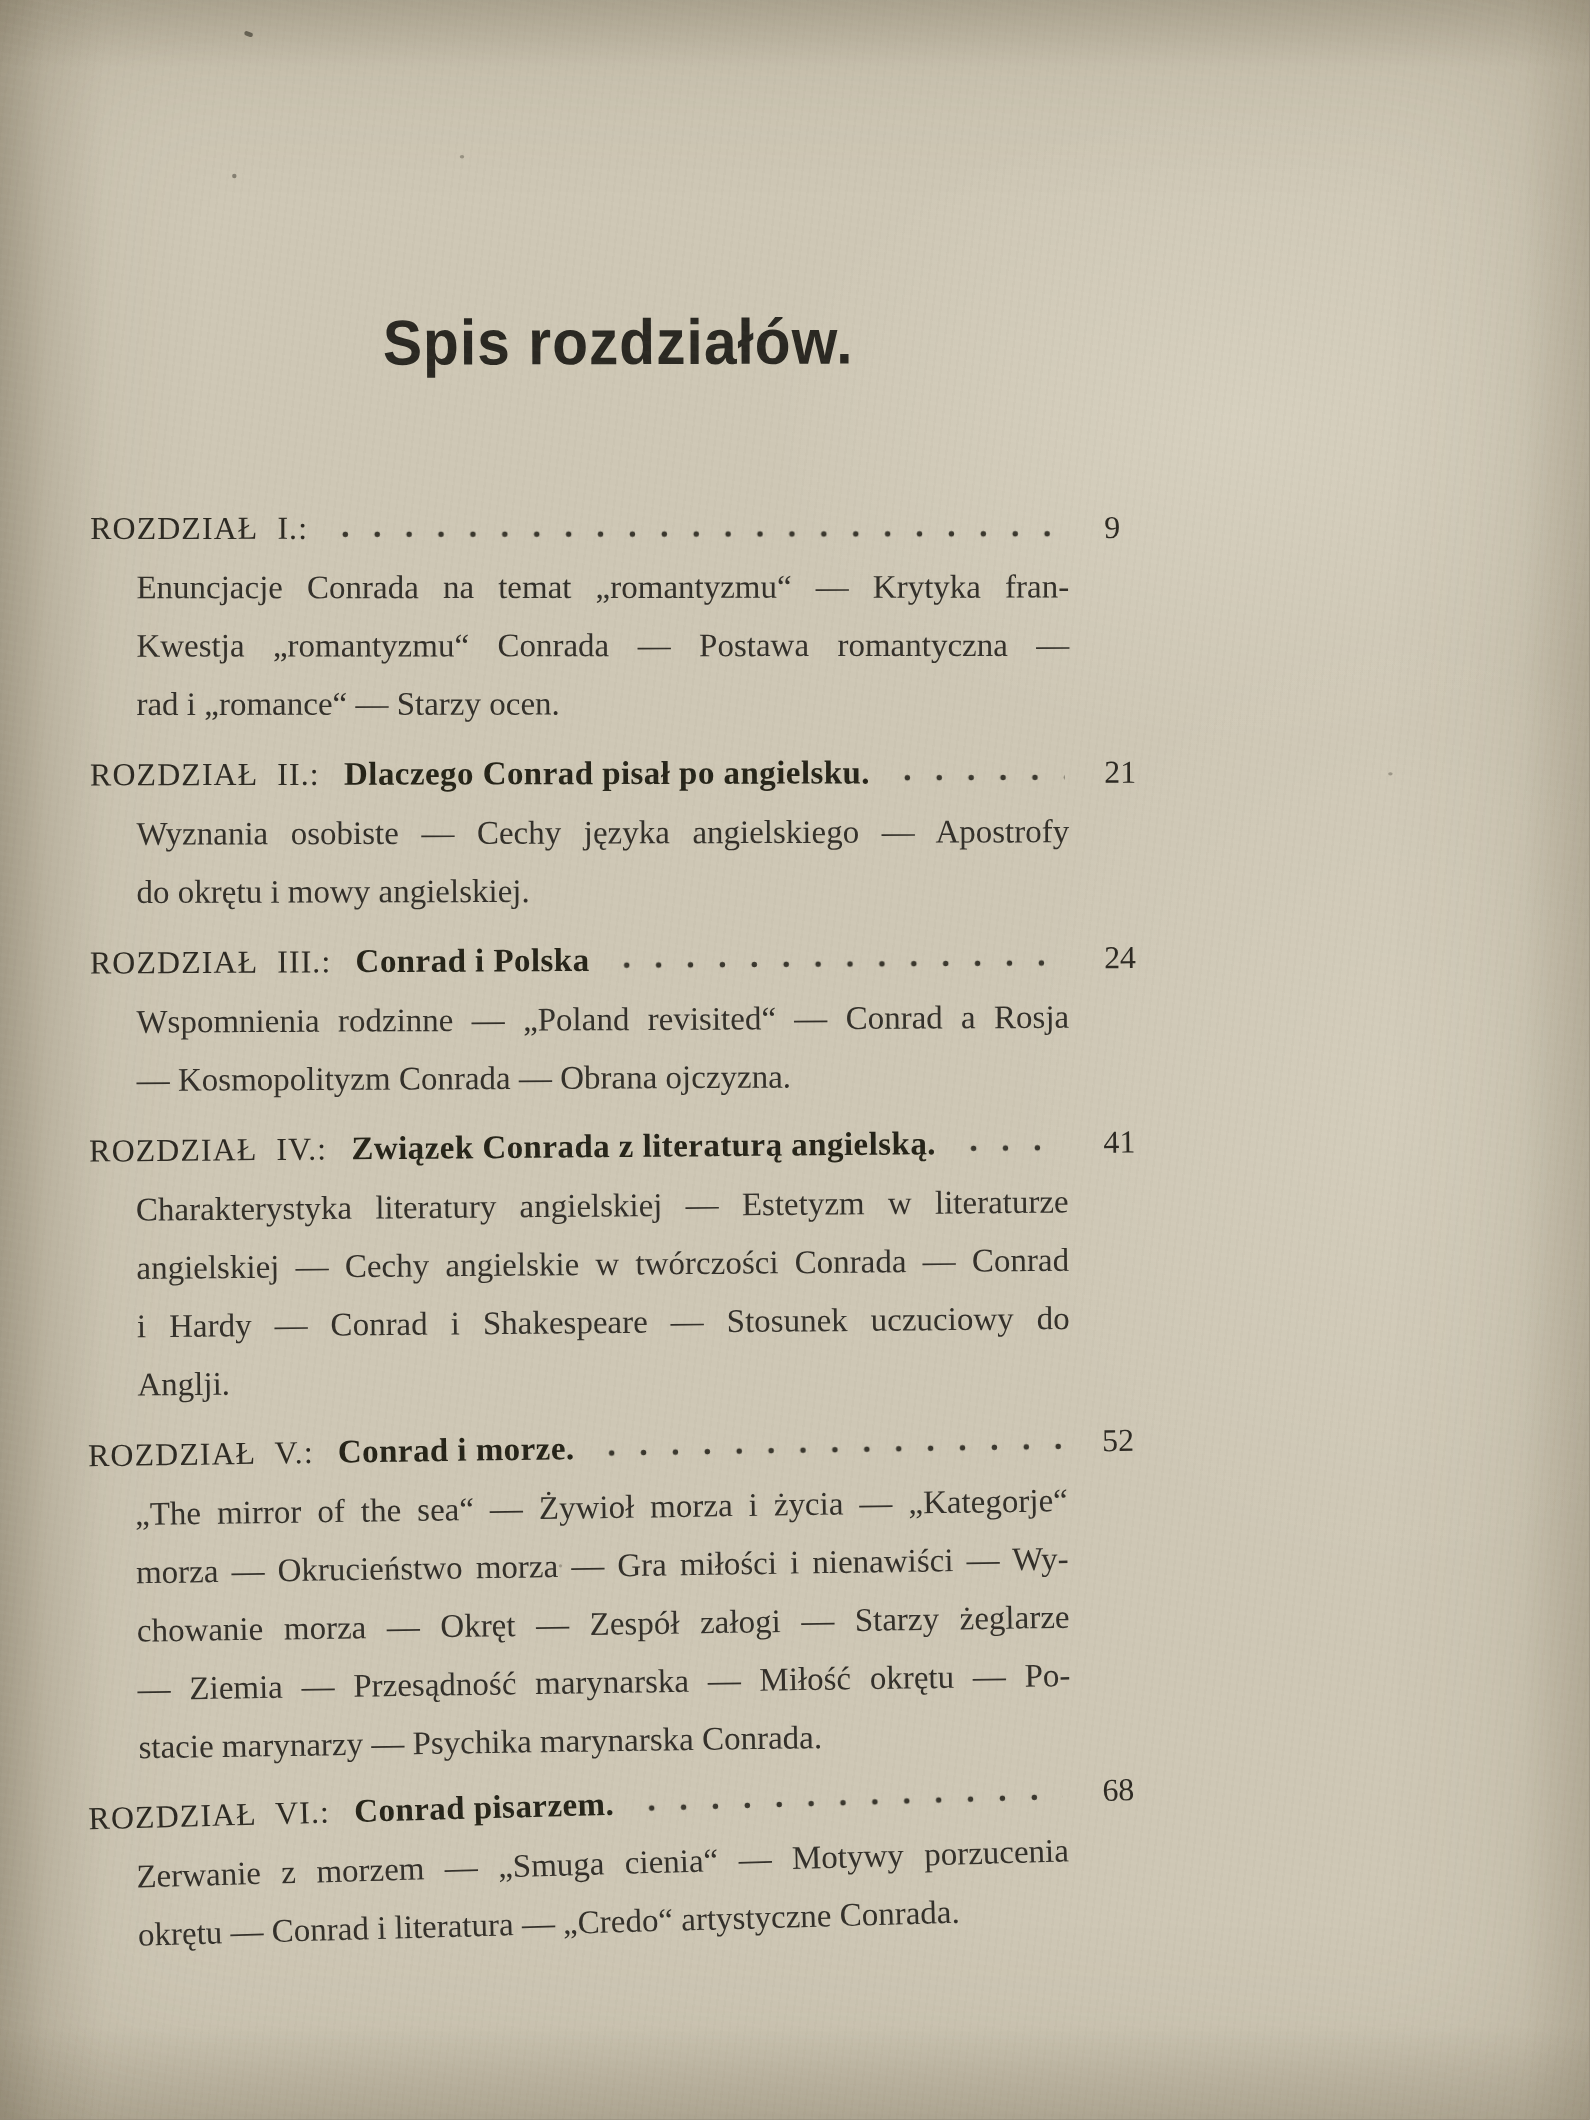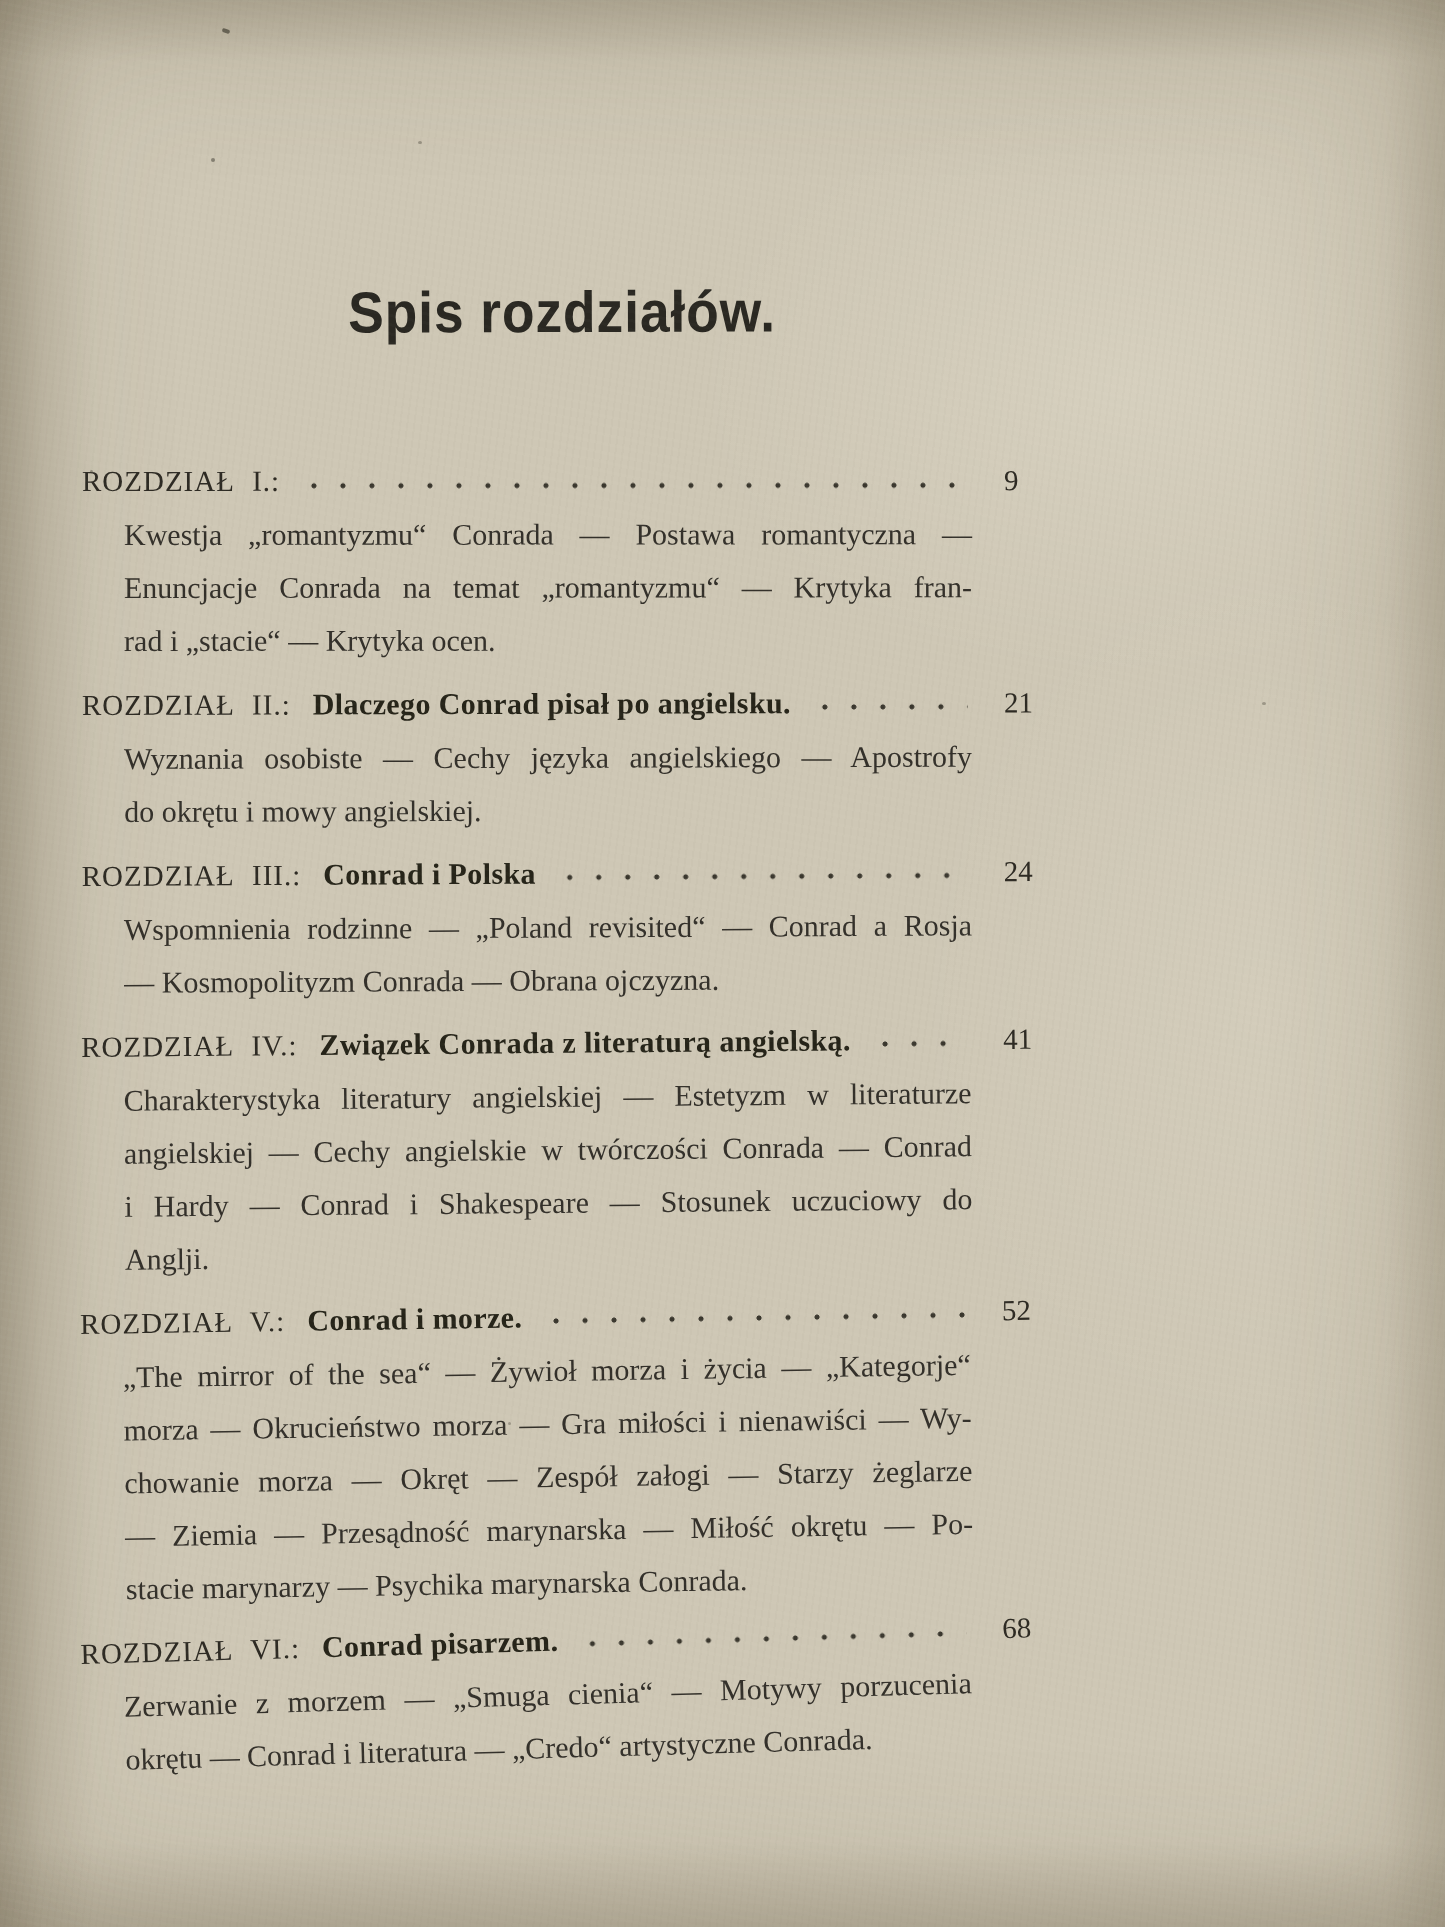--- a/index.html
+++ b/index.html
@@ -121,23 +121,23 @@
   <h1 class="title">Spis rozdziałów.</h1>
 
   <div id="toc">
   <section class="chapter" style="transform: rotate(-0.05deg);">
     <div class="head">
       <span class="label">ROZDZIAŁ I.:</span>
       <span class="leader"></span>
       <span class="pnum">9</span>
     </div>
     <div class="desc">
+          <div class="line">Enuncjacje Conrada na temat „romantyzmu“ — Krytyka fran-</div>
           <div class="line">Kwestja „romantyzmu“ Conrada — Postawa romantyczna —</div>
-          <div class="line">Enuncjacje Conrada na temat „romantyzmu“ — Krytyka fran-</div>
-          <div class="line last">rad i „stacie“ — Krytyka ocen.</div>
+          <div class="line last">rad i „romance“ — Starzy ocen.</div>
         </div>
   </section>
 
   <section class="chapter" style="transform: rotate(-0.15deg);">
     <div class="head">
       <span class="label">ROZDZIAŁ II.:</span>
       <span class="ctitle">Dlaczego Conrad pisał po angielsku.</span>
       <span class="leader"></span>
       <span class="pnum">21</span>
     </div>

